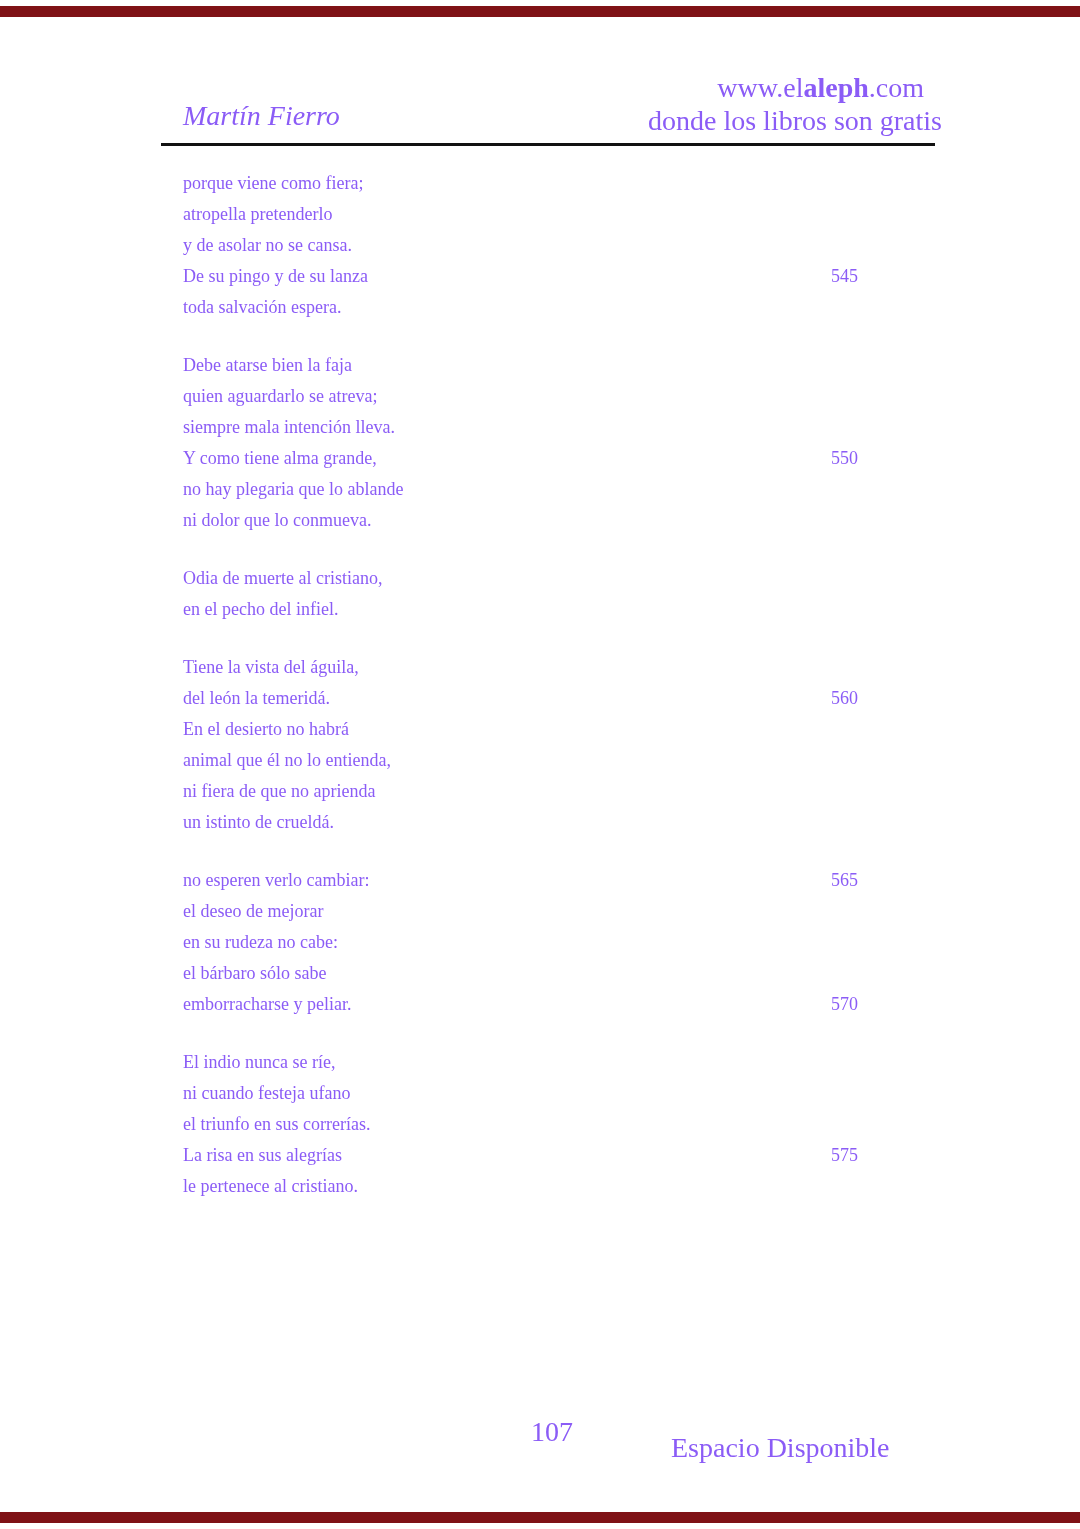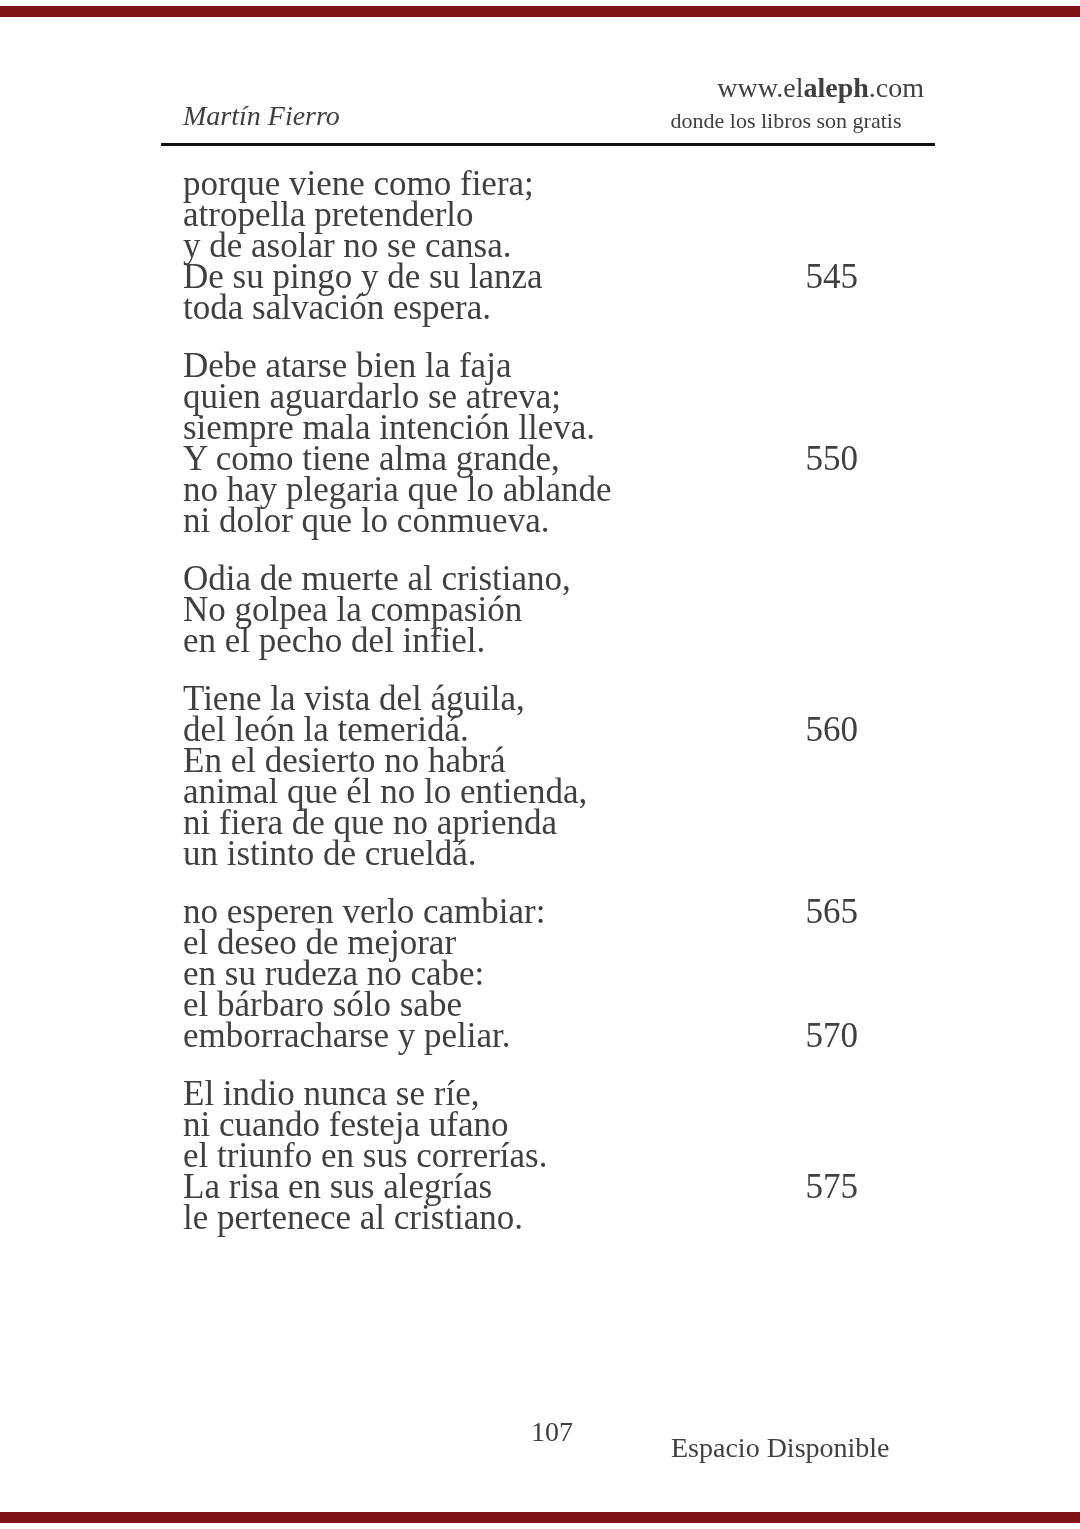--- a/index.html
+++ b/index.html
@@ -39,39 +39,39 @@
   .site-url {
     top: 72px;
     font-size: 28px;
     line-height: 32px;
     white-space: nowrap;
     text-align: right;
   }
   .site-url .bold-seg { font-weight: bold; }
   .site-tagline {
     top: 107px;
-    font-size: 22px;
+    font-size: 28px;
     line-height: 27px;
     white-space: nowrap;
   }
   .header-rule {
     position: absolute;
     left: 161px;
     top: 143px;
     width: 774px;
     height: 3px;
     background: #121212;
   }
 
   .poem {
     position: absolute;
     left: 183px;
     top: 168px;
     width: 675px;
-    font-size: 35px;
+    font-size: 18px;
     line-height: 31px;
   }
   .stanza { margin: 0 0 27px 0; }
   .vline { position: relative; white-space: nowrap; }
   .vnum { position: absolute; right: 0; top: 0; }
 
   .footer-page {
     position: absolute;
     left: 531px;
     top: 1416px;
@@ -85,21 +85,21 @@
     top: 1424px;
     font-size: 28px;
     line-height: 31px;
     white-space: nowrap;
     margin-top: 8px;
   }
 </style>
 </head>
 <body>
 
-<div class="page" style="color: #404040; background: rgb(255, 255, 255);">
+<div class="page" style="color: #8b5cf6; background: rgb(255, 255, 255);">
 
   <div class="deco-bar top" style="background: rgb(127, 18, 22);"></div>
 
   <div class="book-title">Martín Fierro</div>
 
   <div class="site-block site-url"><span>www.el</span><span class="bold-seg">aleph</span><span>.com</span></div>
 
   <div class="site-block site-tagline">donde los libros son gratis</div>
 
   <div class="header-rule"></div>
@@ -115,21 +115,20 @@
       <div class="stanza">
         <div class="vline"><span>Debe atarse bien la faja</span></div>
         <div class="vline"><span>quien aguardarlo se atreva;</span></div>
         <div class="vline"><span>siempre mala intención lleva.</span></div>
         <div class="vline"><span>Y como tiene alma grande,</span><span class="vnum">550</span></div>
         <div class="vline"><span>no hay plegaria que lo ablande</span></div>
         <div class="vline"><span>ni dolor que lo conmueva.</span></div>
       </div>
       <div class="stanza">
         <div class="vline"><span>Odia de muerte al cristiano,</span></div>
-        <div class="vline"><span>No golpea la compasión</span></div>
         <div class="vline"><span>en el pecho del infiel.</span></div>
       </div>
       <div class="stanza">
         <div class="vline"><span>Tiene la vista del águila,</span></div>
         <div class="vline"><span>del león la temeridá.</span><span class="vnum">560</span></div>
         <div class="vline"><span>En el desierto no habrá</span></div>
         <div class="vline"><span>animal que él no lo entienda,</span></div>
         <div class="vline"><span>ni fiera de que no aprienda</span></div>
         <div class="vline"><span>un istinto de crueldá.</span></div>
       </div>

